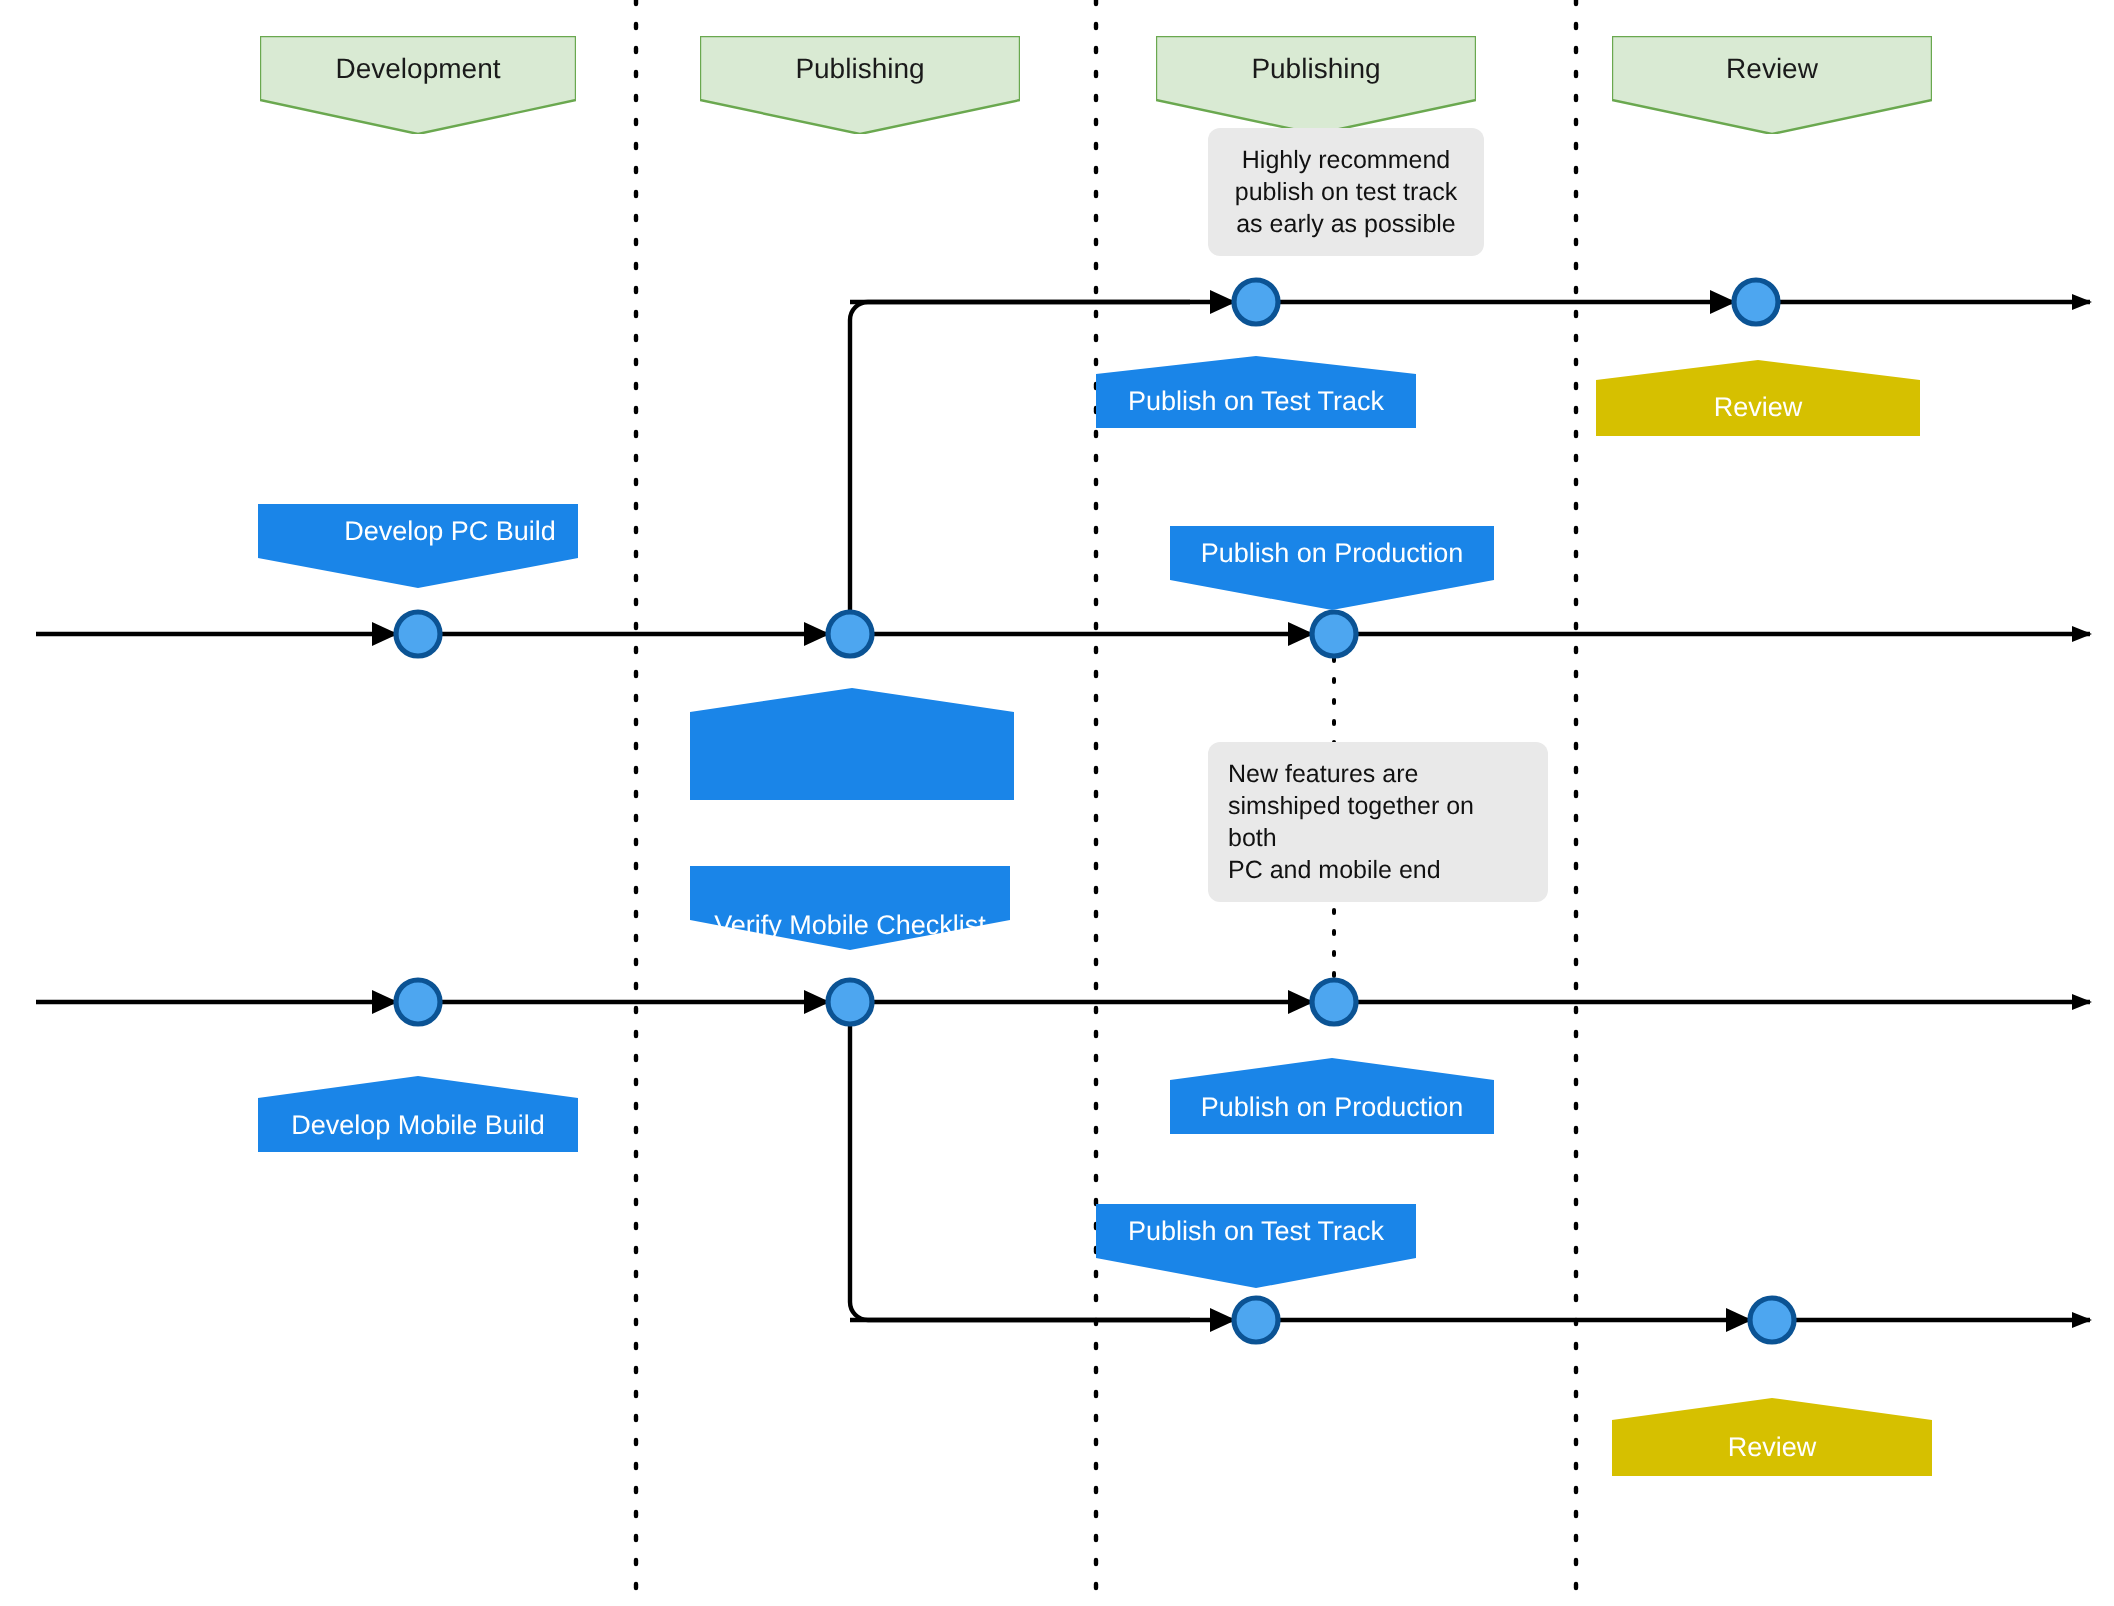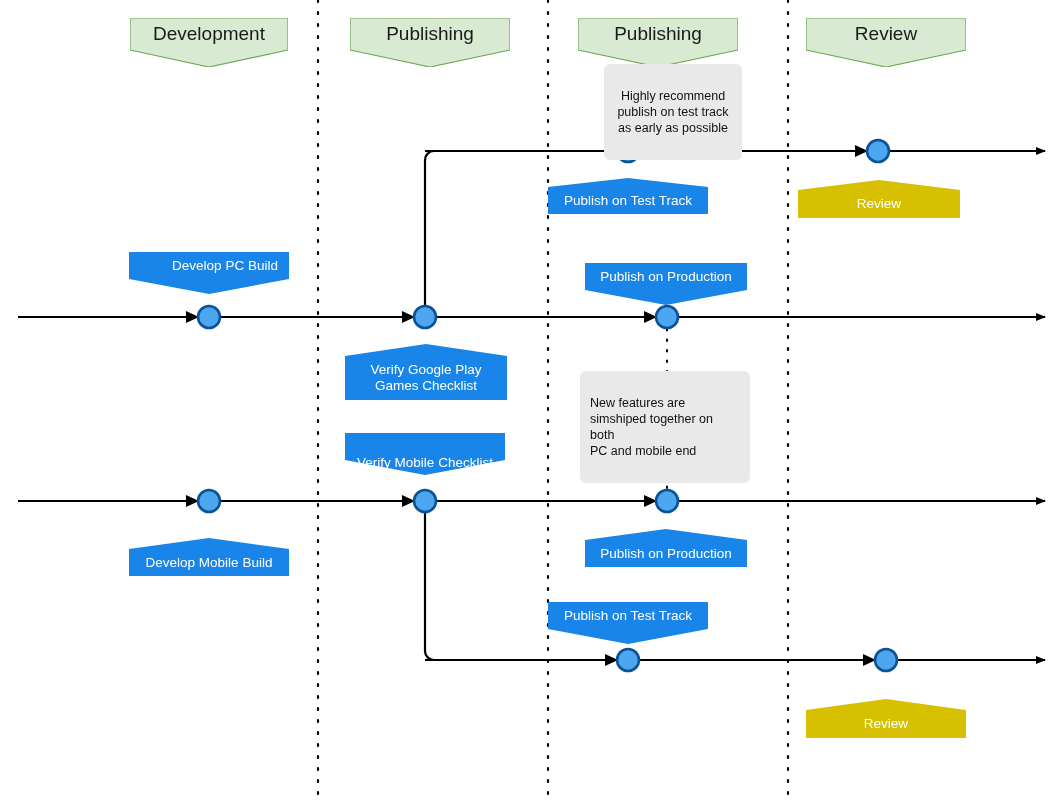--- a/index.html
+++ b/index.html
@@ -28,31 +28,31 @@
     text-align: center;
     color: #ffffff;
     font-size: 13.5px;
     line-height: 16px;
     font-family: "Liberation Sans", sans-serif;
     white-space: pre-line;
     user-select: none;
   }
   .banner.green {
     color: #1a1a1a;
-    font-size: 19px;
+    font-size: 14px;
   }
   .note {
     position: absolute;
     background: #e9e9e9;
     border-radius: 6px;
     color: #111111;
     font-size: 12.5px;
     line-height: 16px;
     font-family: "Liberation Sans", sans-serif;
-    padding: 24px 10px;
+    padding: 8px 10px;
     white-space: pre-line;
   }
   .note.centered { text-align: center; }
   .note.left { text-align: left; }
 </style>
 </head>
 <body>
 
 <div id="canvas">
 
@@ -127,40 +127,39 @@
           <polygon points="0,10 81,0 162,10 162,38 0,38" fill="#d6c000" stroke="none"></polygon>
         </svg><span style="position: relative; margin-top: 10px; white-space: pre-line; line-height: 16px;">Review</span></div>
       <div class="banner" style="left: 129px; top: 252px; width: 192px; height: 42px;"><svg width="160" height="42" viewBox="0 0 160 42" style="position: absolute; left: 0px; top: 0px;">
           <polygon points="0,0 160,0 160,27 80,42 0,27" fill="#1a85e8" stroke="none"></polygon>
         </svg><span style="position: relative; margin-bottom: 15px; white-space: pre-line; line-height: 16px;">Develop PC Build</span></div>
       <div class="banner" style="left: 585px; top: 263px; width: 162px; height: 42px;"><svg width="162" height="42" viewBox="0 0 162 42" style="position: absolute; left: 0px; top: 0px;">
           <polygon points="0,0 162,0 162,27 81,42 0,27" fill="#1a85e8" stroke="none"></polygon>
         </svg><span style="position: relative; margin-bottom: 15px; white-space: pre-line; line-height: 16px;">Publish on Production</span></div>
       <div class="banner" style="left: 345px; top: 344px; width: 162px; height: 56px;"><svg width="162" height="56" viewBox="0 0 162 56" style="position: absolute; left: 0px; top: 0px;">
           <polygon points="0,12 81,0 162,12 162,56 0,56" fill="#1a85e8" stroke="none"></polygon>
-        </svg><span style="position: relative; margin-top: 12px; white-space: pre-line; line-height: 16px;">Verify Google Play
-Games Checklist</span></div>
+        </svg></div>
       <div class="banner" style="left: 345px; top: 433px; width: 160px; height: 42px;"><svg width="160" height="42" viewBox="0 0 160 42" style="position: absolute; left: 0px; top: 0px;">
           <polygon points="0,0 160,0 160,27 80,42 0,27" fill="#1a85e8" stroke="none"></polygon>
         </svg><span style="position: relative; margin-bottom: 15px; white-space: pre-line; line-height: 16px; margin-top: 32px;">Verify Mobile Checklist</span></div>
       <div class="banner" style="left: 129px; top: 538px; width: 160px; height: 38px;"><svg width="160" height="38" viewBox="0 0 160 38" style="position: absolute; left: 0px; top: 0px;">
           <polygon points="0,11 80,0 160,11 160,38 0,38" fill="#1a85e8" stroke="none"></polygon>
         </svg><span style="position: relative; margin-top: 11px; white-space: pre-line; line-height: 16px;">Develop Mobile Build</span></div>
       <div class="banner" style="left: 585px; top: 529px; width: 162px; height: 38px;"><svg width="162" height="38" viewBox="0 0 162 38" style="position: absolute; left: 0px; top: 0px;">
           <polygon points="0,11 81,0 162,11 162,38 0,38" fill="#1a85e8" stroke="none"></polygon>
         </svg><span style="position: relative; margin-top: 11px; white-space: pre-line; line-height: 16px;">Publish on Production</span></div>
       <div class="banner" style="left: 548px; top: 602px; width: 160px; height: 42px;"><svg width="160" height="42" viewBox="0 0 160 42" style="position: absolute; left: 0px; top: 0px;">
           <polygon points="0,0 160,0 160,27 80,42 0,27" fill="#1a85e8" stroke="none"></polygon>
         </svg><span style="position: relative; margin-bottom: 15px; white-space: pre-line; line-height: 16px;">Publish on Test Track</span></div>
       <div class="banner" style="left: 806px; top: 699px; width: 160px; height: 39px;"><svg width="160" height="39" viewBox="0 0 160 39" style="position: absolute; left: 0px; top: 0px;">
           <polygon points="0,11 80,0 160,11 160,39 0,39" fill="#d6c000" stroke="none"></polygon>
         </svg><span style="position: relative; margin-top: 11px; white-space: pre-line; line-height: 16px;">Review</span></div>
     </div>
   <div id="note-layer">
       <div class="note centered" style="left: 604px; top: 64px; width: 138px; min-height: 60px;">Highly recommend
 publish on test track
 as early as possible</div>
-      <div class="note left" style="left: 580px; top: 371px; width: 170px; min-height: 58px;">New features are
+      <div class="note left" style="left: 604px; top: 371px; width: 170px; min-height: 58px;">New features are
 simshiped together on both
 PC and mobile end</div>
     </div>
 
 </div>
 
 </body></html>

